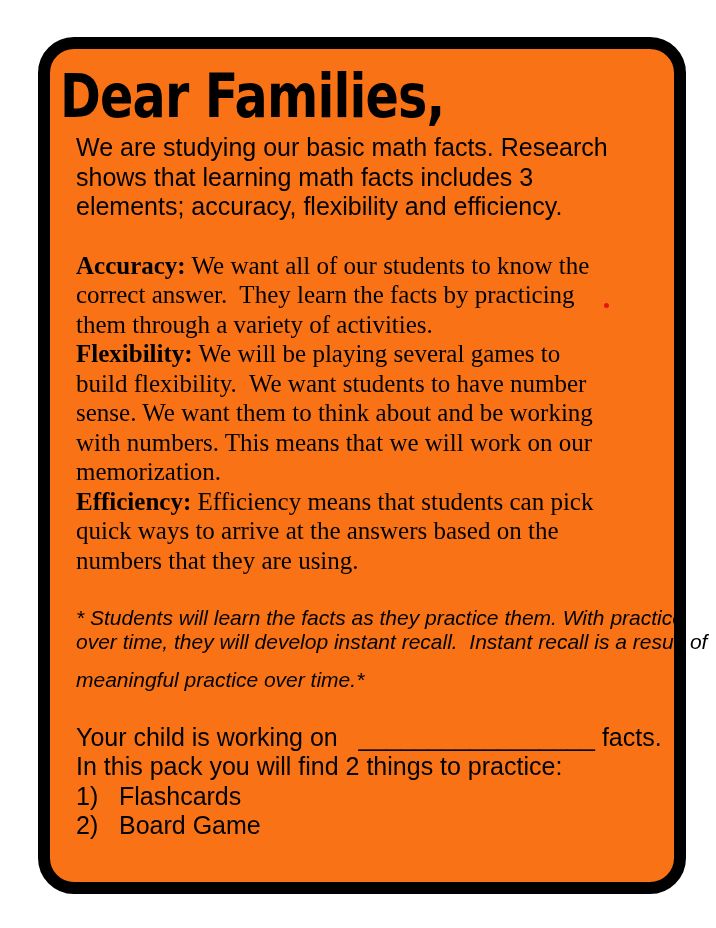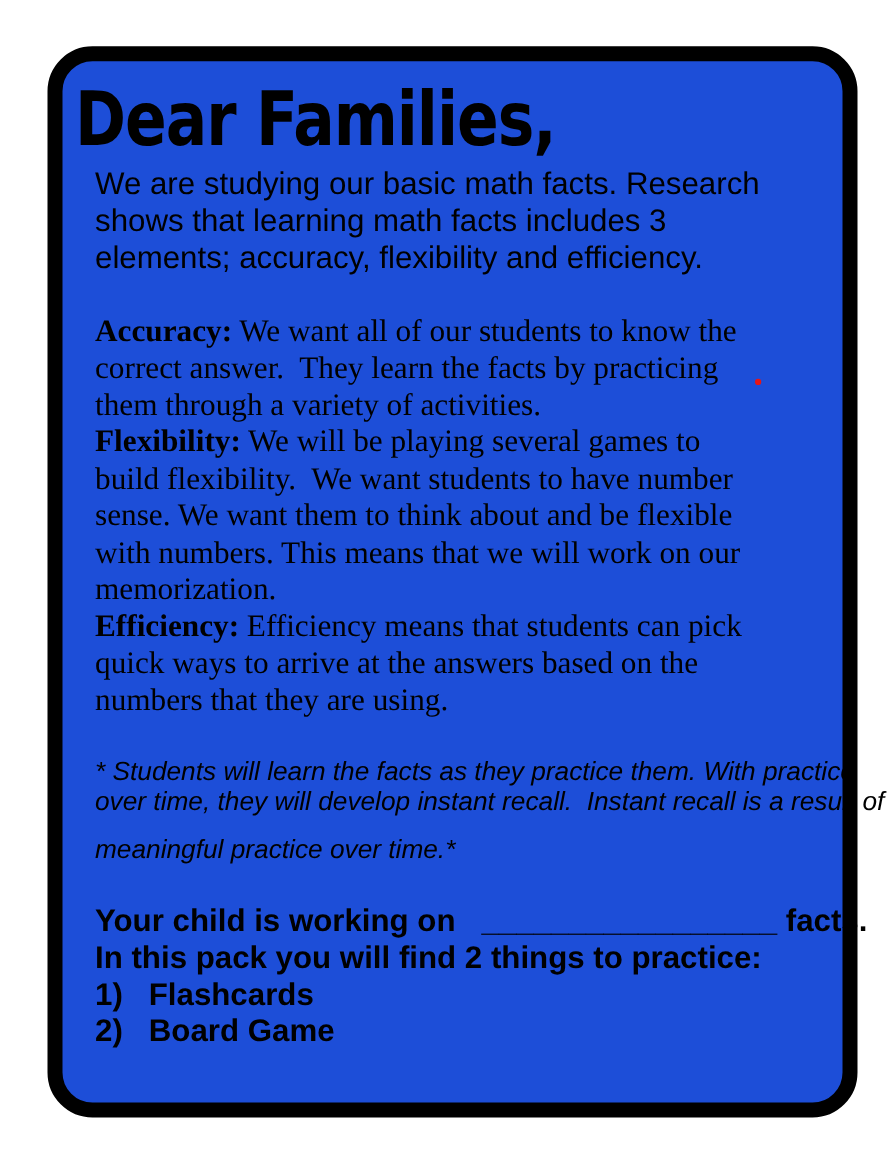--- a/index.html
+++ b/index.html
@@ -17,21 +17,21 @@
   }
   .card {
     position: absolute;
     left: 38px;
     top: 37px;
     width: 648px;
     height: 857px;
     box-sizing: border-box;
     border: 12px solid #000000;
     border-radius: 36px;
-    background: #1d4ed8;
+    background: #f97316;
     padding: 17px 0 0 0;
   }
   .title {
     display: inline-block;
     margin: 0 0 0 10px;
     font-family: "DejaVu Sans", sans-serif;
     font-weight: bold;
     font-size: 60px;
     line-height: 60px;
     letter-spacing: -1px;
@@ -54,21 +54,21 @@
   .footnote {
     margin-top: 31px;
     font-style: italic;
   }
   .fline {
     white-space: pre;
     font-size: 21px;
     line-height: 23.5px;
   }
   .fline-last { margin-top: 15px; }
-  .closing { margin-top: 31px; font-weight: bold; }
+  .closing { margin-top: 31px; }
   .li-num {
     display: inline-block;
     min-width: 43px;
   }
   .red-dot {
     position: absolute;
     left: 554px;
     top: 254px;
     width: 5px;
     height: 5px;
@@ -90,21 +90,21 @@
       <div class="line">shows that learning math facts includes 3</div>
       <div class="line">elements; accuracy, flexibility and efficiency.</div>
     </div>
 
     <div class="para2">
       <div class="line"><strong>Accuracy:</strong><span> We want all of our students to know the</span></div>
       <div class="line"><span>correct answer.  They learn the facts by practicing</span></div>
       <div class="line"><span>them through a variety of activities.</span></div>
       <div class="line"><strong>Flexibility:</strong><span> We will be playing several games to</span></div>
       <div class="line"><span>build flexibility.  We want students to have number</span></div>
-      <div class="line"><span>sense. We want them to think about and be flexible</span></div>
+      <div class="line"><span>sense. We want them to think about and be working</span></div>
       <div class="line"><span>with numbers. This means that we will work on our</span></div>
       <div class="line"><span>memorization.</span></div>
       <div class="line"><strong>Efficiency:</strong><span> Efficiency means that students can pick</span></div>
       <div class="line"><span>quick ways to arrive at the answers based on the</span></div>
       <div class="line"><span>numbers that they are using.</span></div>
     </div>
 
     <div class="footnote">
       <div class="fline">* Students will learn the facts as they practice them. With practice</div>
       <div class="fline">over time, they will develop instant recall.  Instant recall is a result of</div>

